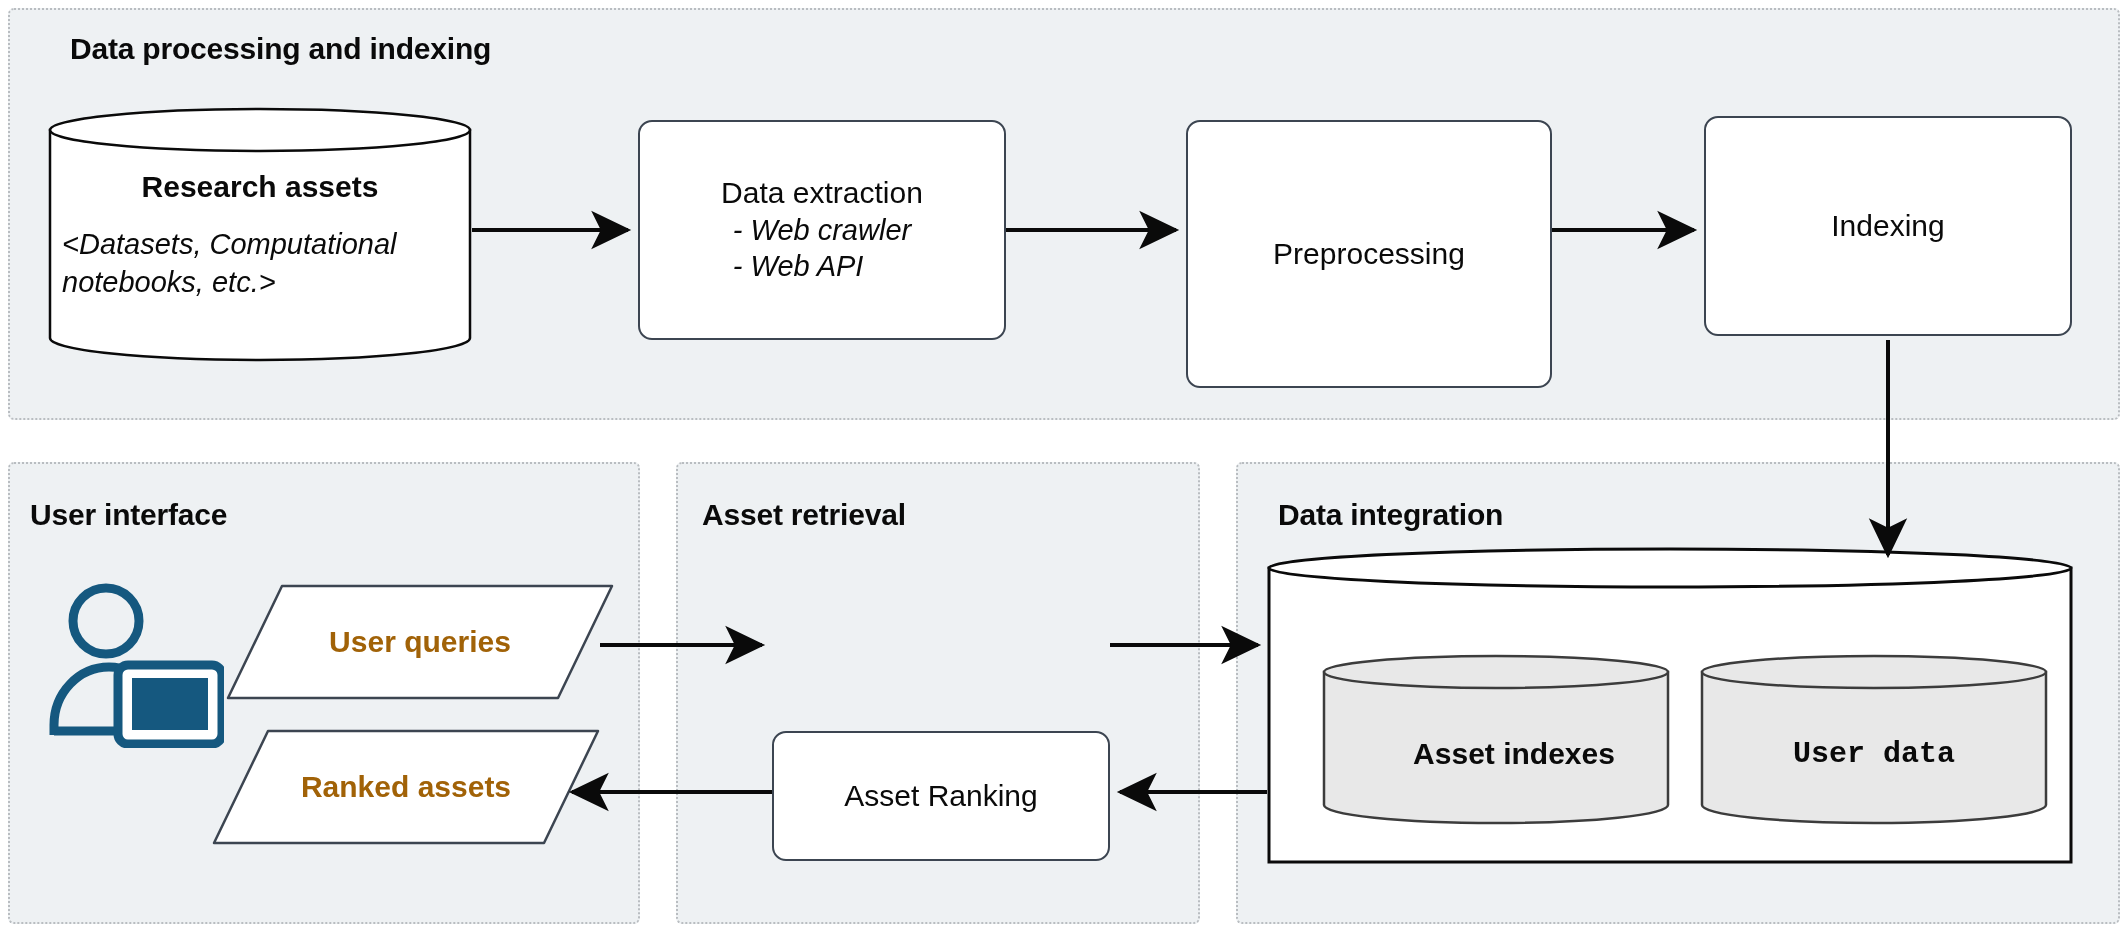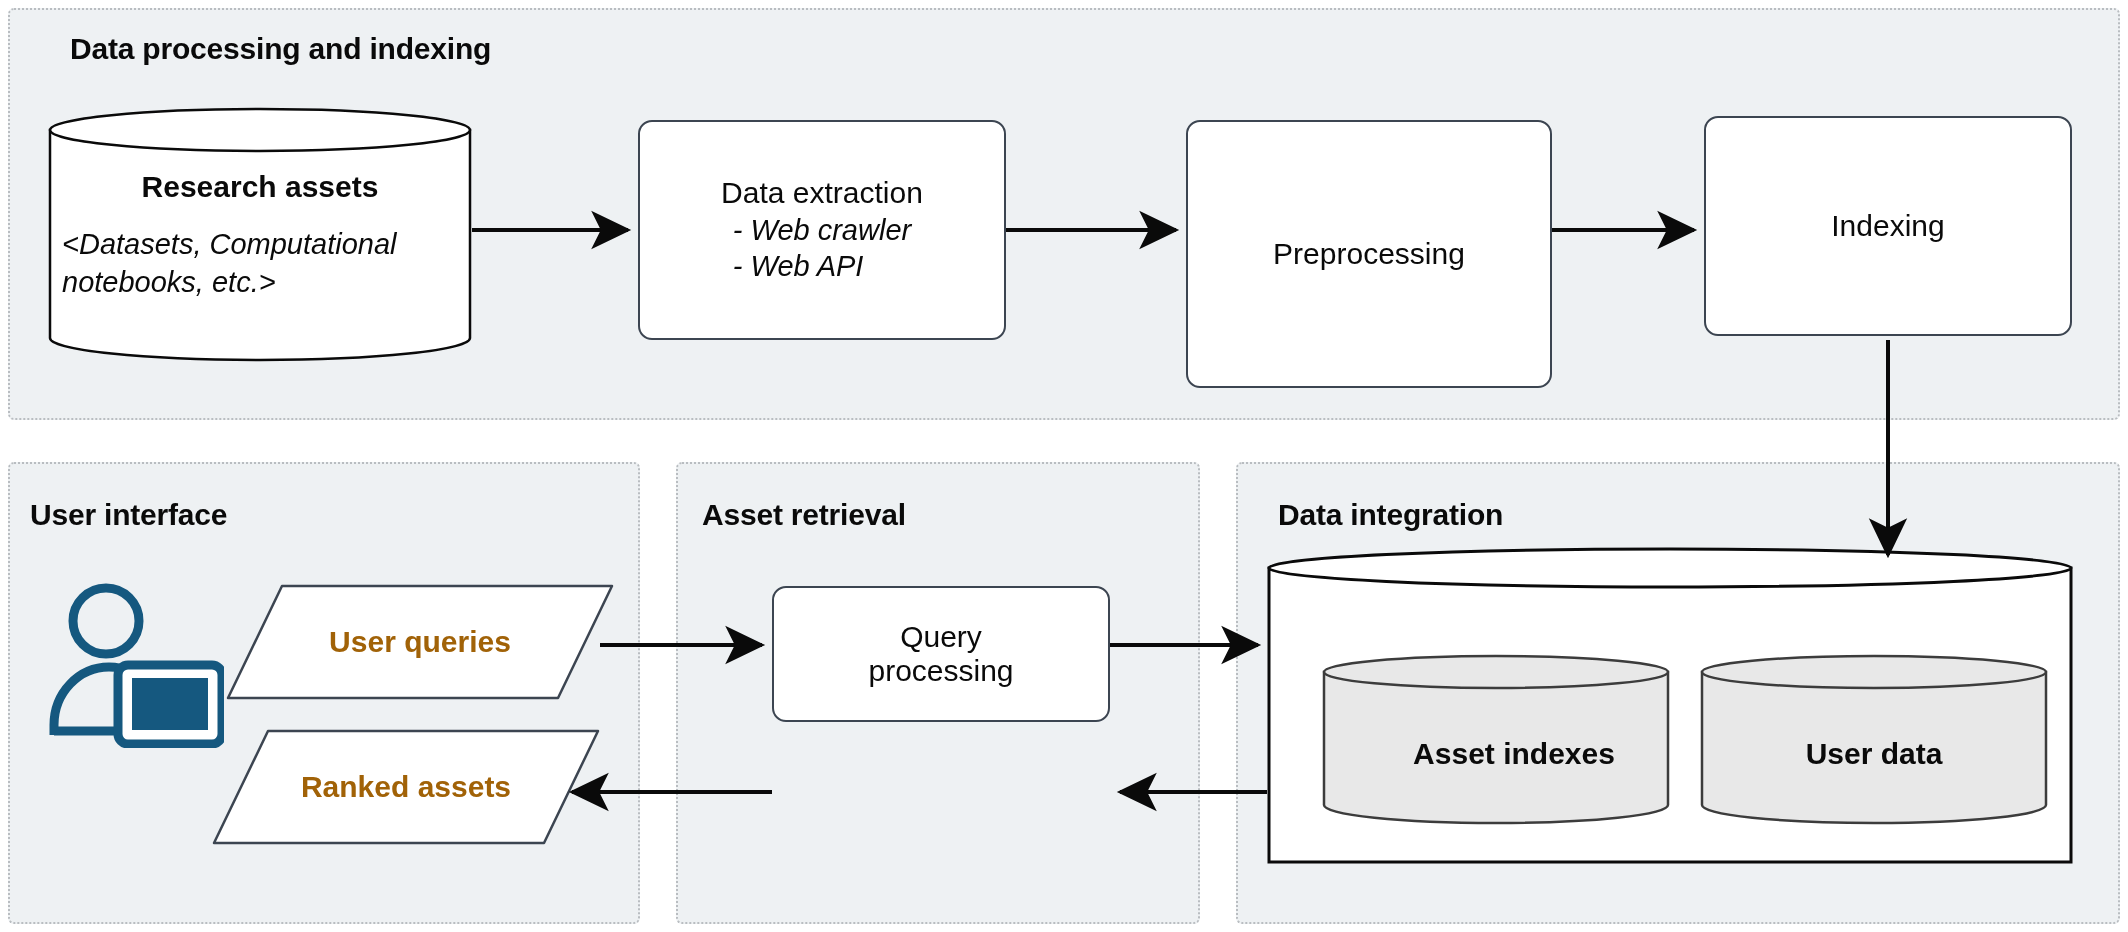--- a/index.html
+++ b/index.html
@@ -181,47 +181,44 @@
   <div class="para" style="left:210px; top:727px; width:392px; height:120px;">
     <svg width="392" height="120" viewBox="0 0 392 120" aria-hidden="true">
       <path d="M58,4 L388,4 L334,116 L4,116 Z" fill="#ffffff" stroke="#3c4551" stroke-width="2.5" stroke-linejoin="round"></path>
     </svg>
     <div class="para-label">Ranked assets</div>
   </div>
 
   <div class="panel" style="left:676px; top:462px; width:524px; height:462px;"></div>
   <div class="panel-title" style="left:702px; top:498px;">Asset retrieval</div>
 
-  <div class="box" style="left:772px; top:586px; width:338px; height:136px;">
-    <div class="box-title">
-      <div>Query</div>
-      <div>processing</div>
-    </div>
-  </div>
-
+
+  <div class="box" style="left:772px; top:731px; width:338px; height:130px;">
+    <div class="box-title">Asset Ranking</div>
+  </div>
 
   <div class="panel" style="left:1236px; top:462px; width:884px; height:462px;"></div>
   <div class="panel-title" style="left:1262px; top:498px;margin-left:16px;">Data integration</div>
 
   <div class="cyl" style="left:1267px; top:548px; width:806px; height:316px;">
     <svg width="806" height="316" viewBox="0 0 806 316" aria-hidden="true">
       <path d="M2,20 L2,314 L804,314 L804,20 Z" fill="#ffffff" stroke="#0a0a0a" stroke-width="3"></path>
       <ellipse cx="403" cy="20" rx="401" ry="19" fill="#ffffff" stroke="#0a0a0a" stroke-width="3"></ellipse>
     </svg>
   </div>
 
   <div class="cyl" style="left:1322px; top:655px; width:348px; height:170px;">
     <svg width="348" height="170" viewBox="0 0 348 170" aria-hidden="true">
       <path d="M2,17 L2,150 A 172 18 0 0 0 346 150 L346,17 Z" fill="#e8e8e8" stroke="#3c3c3c" stroke-width="2.5"></path>
       <ellipse cx="174" cy="17" rx="172" ry="16" fill="#e8e8e8" stroke="#3c3c3c" stroke-width="2.5"></ellipse>
     </svg>
     <div class="cyl-label" style="top:82px;margin-left:18px;">Asset indexes</div>
   </div>
 
-  <div class="cyl" style="left:1700px; top:655px; width:348px; height:170px;">
+  <div class="cyl" style="left:1700px; top:655px; width:348px; height:170px;font-family:Liberation Mono, monospace;">
     <svg width="348" height="170" viewBox="0 0 348 170" aria-hidden="true">
       <path d="M2,17 L2,150 A 172 18 0 0 0 346 150 L346,17 Z" fill="#e8e8e8" stroke="#3c3c3c" stroke-width="2.5"></path>
       <ellipse cx="174" cy="17" rx="172" ry="16" fill="#e8e8e8" stroke="#3c3c3c" stroke-width="2.5"></ellipse>
     </svg>
     <div class="cyl-label" style="top:82px;">User data</div>
   </div>
 
   <svg id="connectors" viewBox="0 0 2128 932">
     <defs>
       <marker id="ah" markerWidth="11" markerHeight="11" refX="9.2" refY="5.5" orient="auto" markerUnits="strokeWidth">

